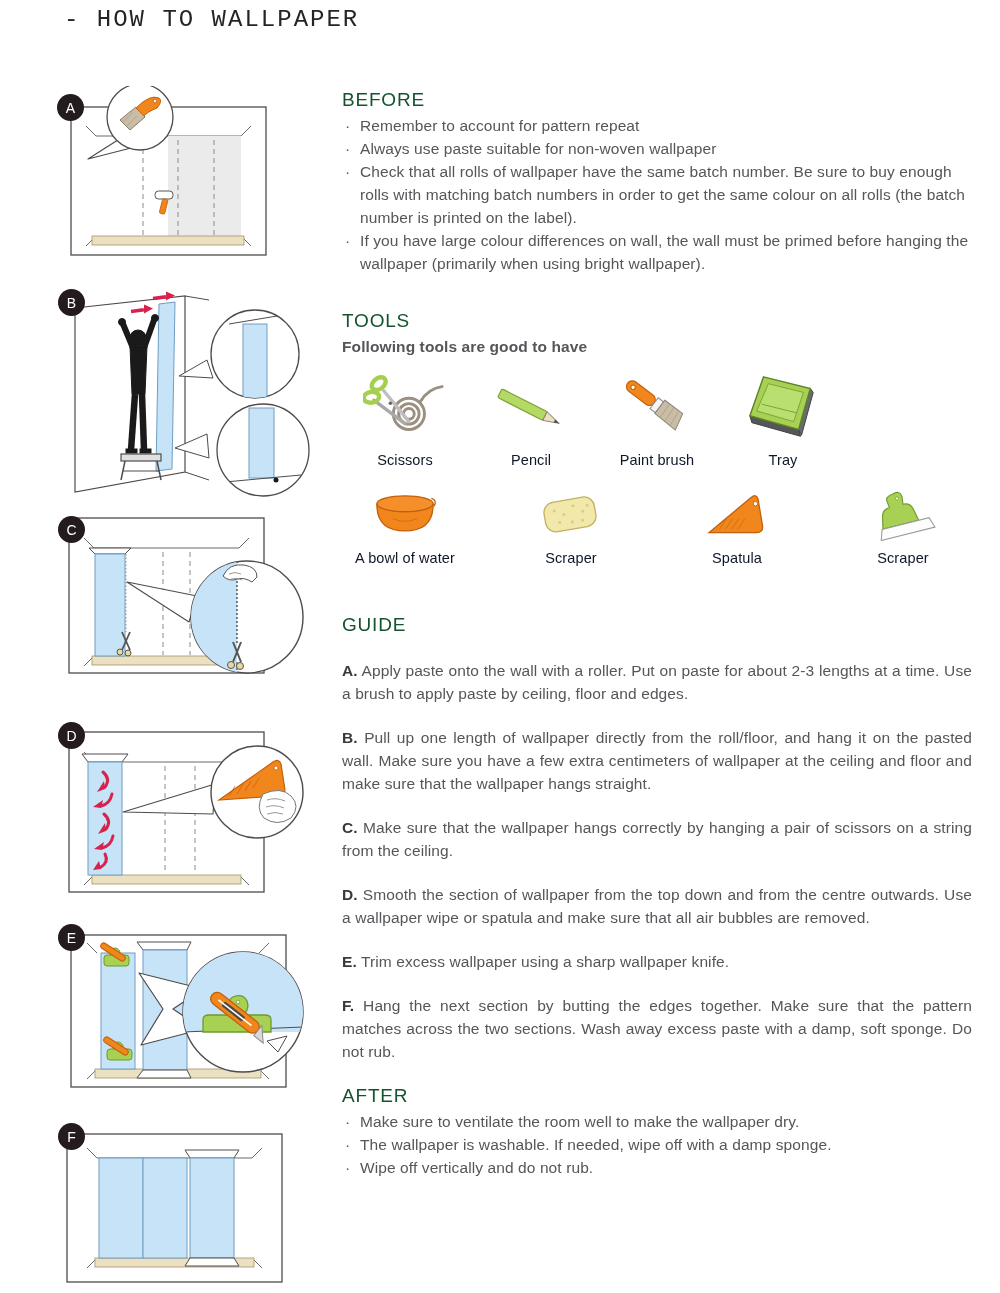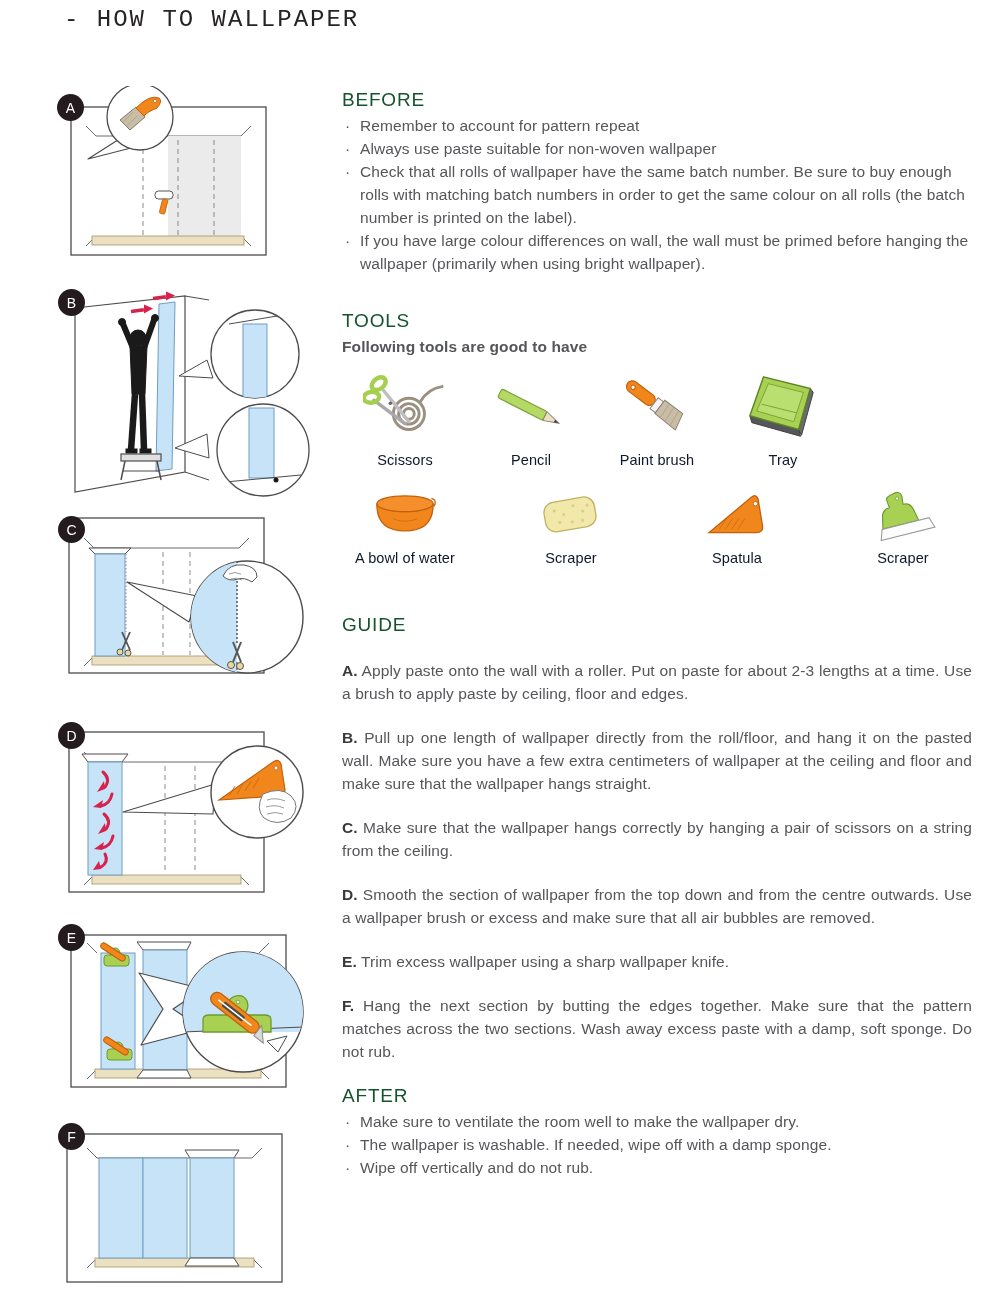--- a/index.html
+++ b/index.html
@@ -428,21 +428,21 @@
           <div class="tlabel">A sharp knife</div>
         </div>
       </div>
     </section>
 
     <section class="sec-guide">
       <h2>GUIDE</h2>
       <p><span class="step-letter">A.</span> <span>Apply paste onto the wall with a roller. Put on paste for about 2-3 lengths at a time. Use a brush to apply paste by ceiling, floor and edges.</span></p>
       <p><span class="step-letter">B.</span> <span>Pull up one length of wallpaper directly from the roll/floor, and hang it on the pasted wall. Make sure you have a few extra centimeters of wallpaper at the ceiling and floor and make sure that the wallpaper hangs straight.</span></p>
       <p><span class="step-letter">C.</span> <span>Make sure that the wallpaper hangs correctly by hanging a pair of scissors on a string from the ceiling.</span></p>
-      <p><span class="step-letter">D.</span> <span>Smooth the section of wallpaper from the top down and from the centre outwards. Use a wallpaper brush or excess and make sure that all air bubbles are removed.</span></p>
+      <p><span class="step-letter">D.</span> <span>Smooth the section of wallpaper from the top down and from the centre outwards. Use a wallpaper wipe or spatula and make sure that all air bubbles are removed.</span></p>
       <p><span class="step-letter">E.</span> <span>Trim excess wallpaper using a sharp wallpaper knife.</span></p>
       <p><span class="step-letter">F.</span> <span>Hang the next section by butting the edges together. Make sure that the pattern matches across the two sections. Wash away excess paste with a damp, soft sponge. Do not rub.</span></p>
     </section>
 
     <section class="sec-after">
       <h2>AFTER</h2>
       <ul class="bullets">
         <li><span class="blt">·</span><span>Make sure to ventilate the room well to make the wallpaper dry.</span></li>
         <li><span class="blt">·</span><span>The wallpaper is washable. If needed, wipe off with a damp sponge.</span></li>
         <li><span class="blt">·</span><span>Wipe off vertically and do not rub.</span></li>

